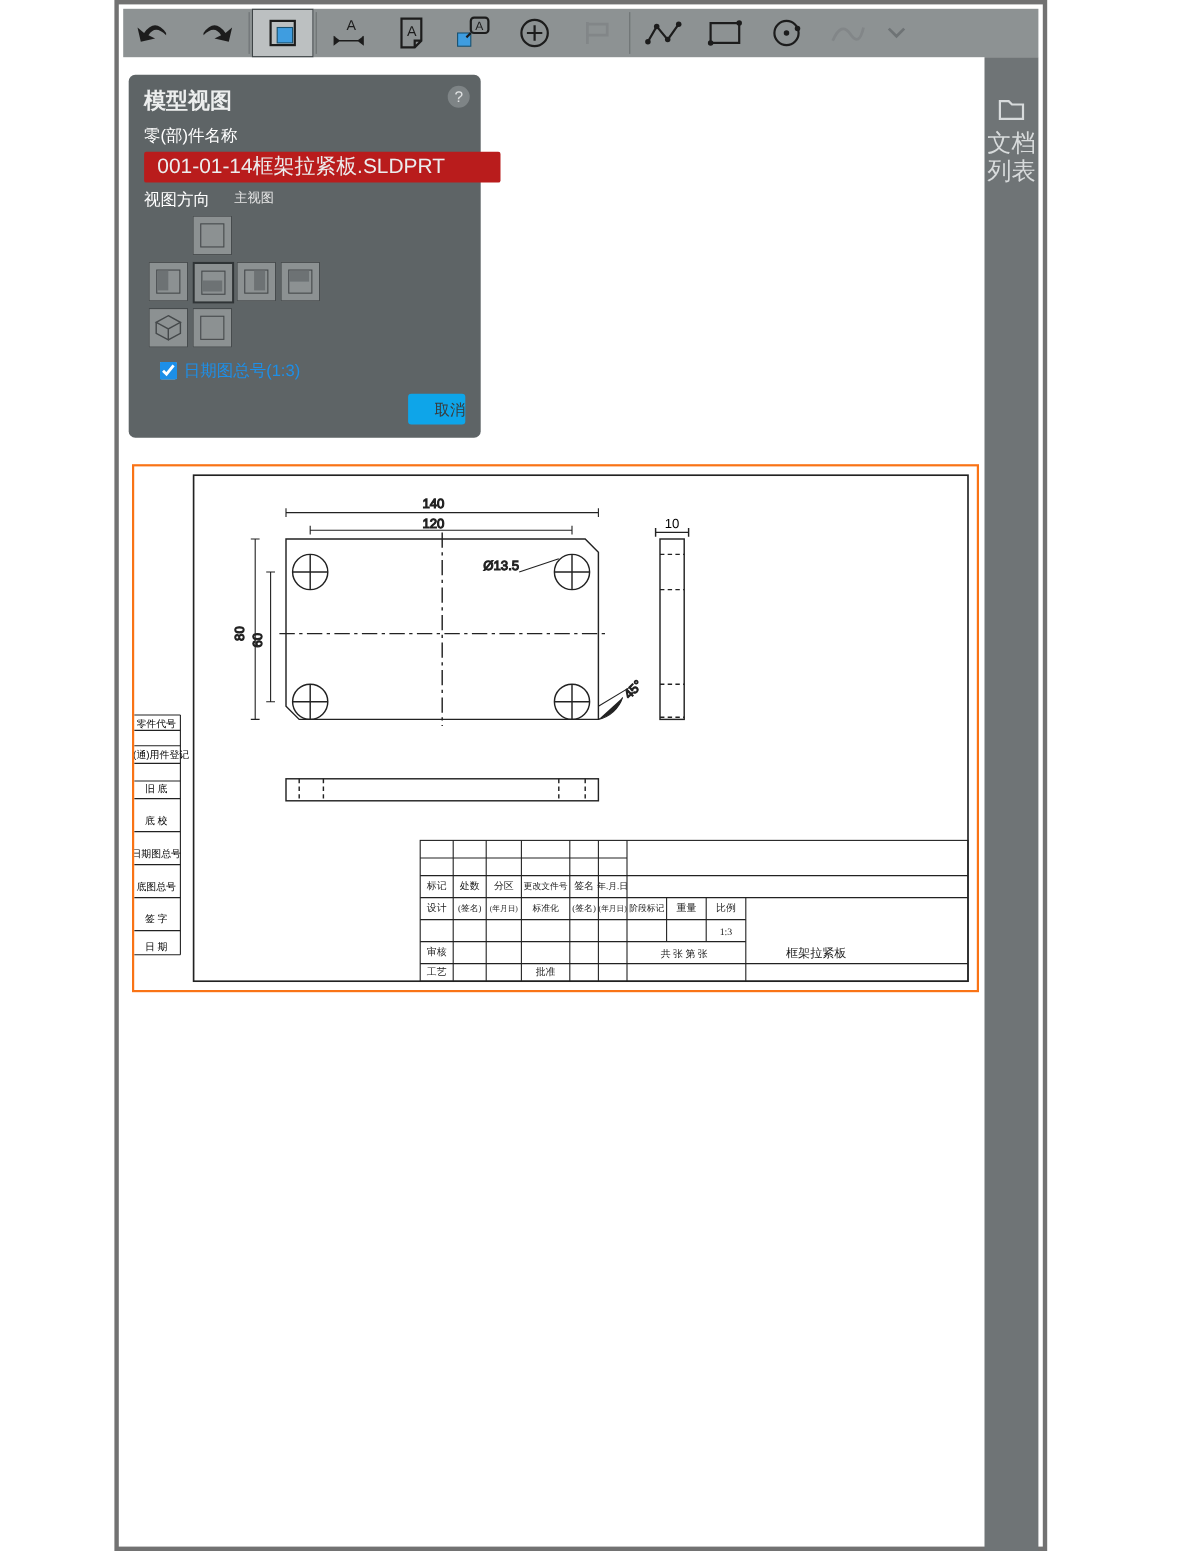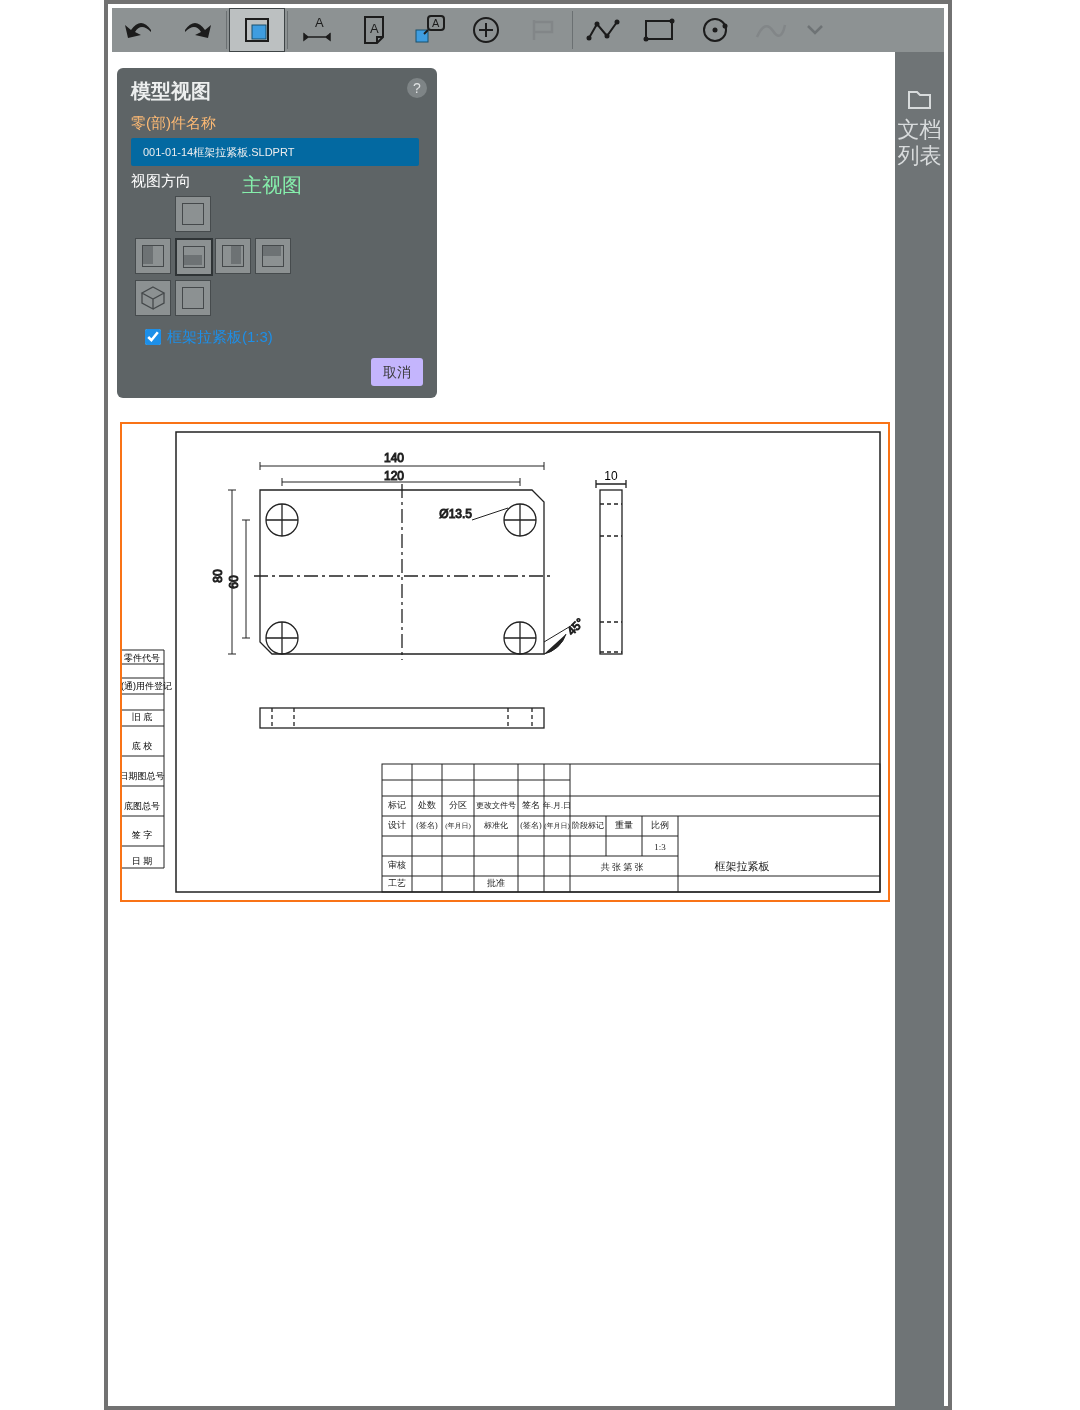--- a/index.html
+++ b/index.html
@@ -9,31 +9,31 @@
 .right-rail .label{position:absolute;top:65px;left:0;width:49px;color:#d8dbdc;font-size:22px;text-align:center;line-height:26px;writing-mode:vertical-rl}
 .right-rail .label span{writing-mode:horizontal-tb;display:block}
 .toolbar{position:absolute;left:4px;top:4px;right:4px;height:44px;background:#8d9293;display:flex;align-items:center}
 .tb-btn{width:56px;height:44px;display:flex;align-items:center;justify-content:center}
 .tb-sep{width:1px;height:38px;background:#6b7072;margin:0 2px}
 .tb-btn.sel{background:#bcc0c1;border:1px solid #3e4446;box-sizing:border-box}
 .tb-btn svg{overflow:visible}
 .panel{position:absolute;left:9px;top:64px;width:320px;height:330px;background:#5e6466;border-radius:6px;padding:0;color:#cfd2d3;font-size:14px}
 .panel-title{position:absolute;left:14px;top:10px;font-size:20px;font-weight:600;color:#eceeee}
 .panel-help{position:absolute;right:10px;top:10px;width:20px;height:20px;border-radius:10px;background:#7e8486;color:#dfe1e2;font-size:14px;text-align:center;line-height:20px}
-.panel-lab1{position:absolute;left:14px;top:46px;font-size:15px;color:#fdba74}
-.panel-file{position:absolute;left:14px;top:70px;width:288px;height:28px;background:#0369a1;color:#ecedee;font-size:11px;line-height:28px;padding-left:12px;box-sizing:border-box;border-radius:2px}
+.panel-lab1{position:absolute;left:14px;top:46px;font-size:15px;color:#ffffff}
+.panel-file{position:absolute;left:14px;top:70px;width:324px;height:28px;background:#b91c1c;color:#ecedee;font-size:19px;line-height:28px;padding-left:12px;box-sizing:border-box;border-radius:2px}
 .panel-lab2{position:absolute;left:14px;top:104px;font-size:15px;color:#ffffff}
-.panel-lab3{position:absolute;left:125px;top:104px;font-size:20px;color:#86efac}
+.panel-lab3{position:absolute;left:96px;top:104px;font-size:12px;color:#e5e5e5}
 .vbox{position:absolute;width:34px;height:34px;background:#8c9192;border:1px solid #464b4d}
 .vbox.sel{border:2px solid #2f3436}
 .vbox .g{position:absolute;left:6px;top:6px;width:20px;height:20px;border:1px solid #45494b}
 .vbox .q{position:absolute;background:#6d7274}
 .chk{position:absolute;left:24px;top:258px;display:flex;align-items:center;color:#1d8fe8;font-size:15px}
 .chk input{accent-color:#1d8fe8;width:16px;height:16px;margin-right:6px}
-.cancel-btn{position:absolute;right:14px;bottom:12px;width:52px;height:28px;background:#c4b5fd;border-radius:3px;font-size:14px;color:#3a3a3a;text-align:center;line-height:28px}
+.cancel-btn{position:absolute;right:14px;bottom:12px;width:52px;height:28px;background:#0ea5e9;border-radius:3px;font-size:14px;color:#3a3a3a;text-align:right;line-height:28px}
 .canvas{position:absolute;left:4px;top:48px;right:53px;bottom:4px;background:#ffffff}
 .sheet{position:absolute;left:8px;top:370px;width:770px;height:480px;border:2px solid #f97316;box-sizing:border-box}
 .sheet svg{position:absolute;left:0;top:0}
 </style>
 </head>
 <body>
 
 <div class="frame">
 
  <div class="canvas">
@@ -279,21 +279,21 @@
       </div>
    <div class="vbox" style="left:18px;top:212px"><svg width="34" height="34">
           <path d="M17 6 L28 12 L17 18 L6 12 Z M6 12 V22 L17 28 V18 M28 12 V22 L17 28" fill="none" stroke="#45494b" stroke-width="1.3"></path>
         </svg></div>
    <div class="vbox" style="left:58px;top:212px">
         <div class="g"></div>
       </div>
 
    <label class="chk">
      <input type="checkbox" checked="" style="">
-     <span>框架拉紧板(1:3)</span>
+     <span>日期图总号(1:3)</span>
    </label>
    <div class="cancel-btn">取消</div>
  </div>
 
  <div class="right-rail">
    <svg class="folder-icon">
         <path d="M2 6 h8 l3 3 h10 v13 h-21 z" fill="none" stroke="#d8dbdc" stroke-width="2"></path>
       </svg>
    <div class="label">
         <span>文档列表</span>

